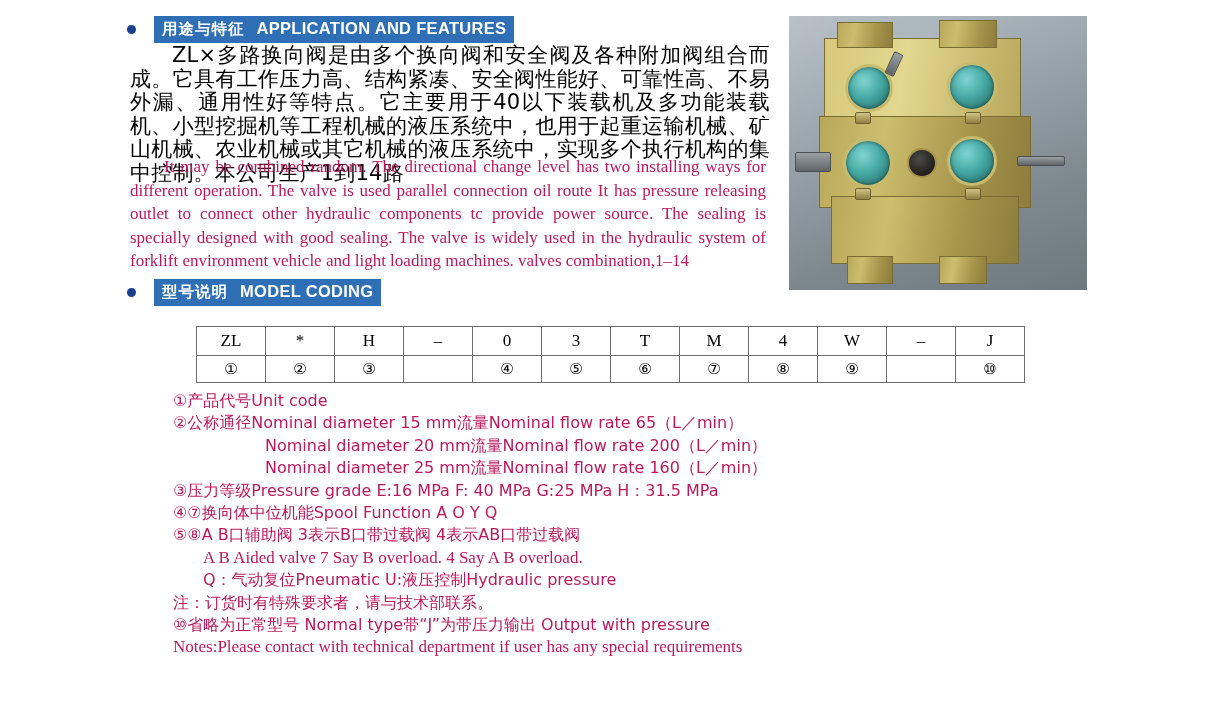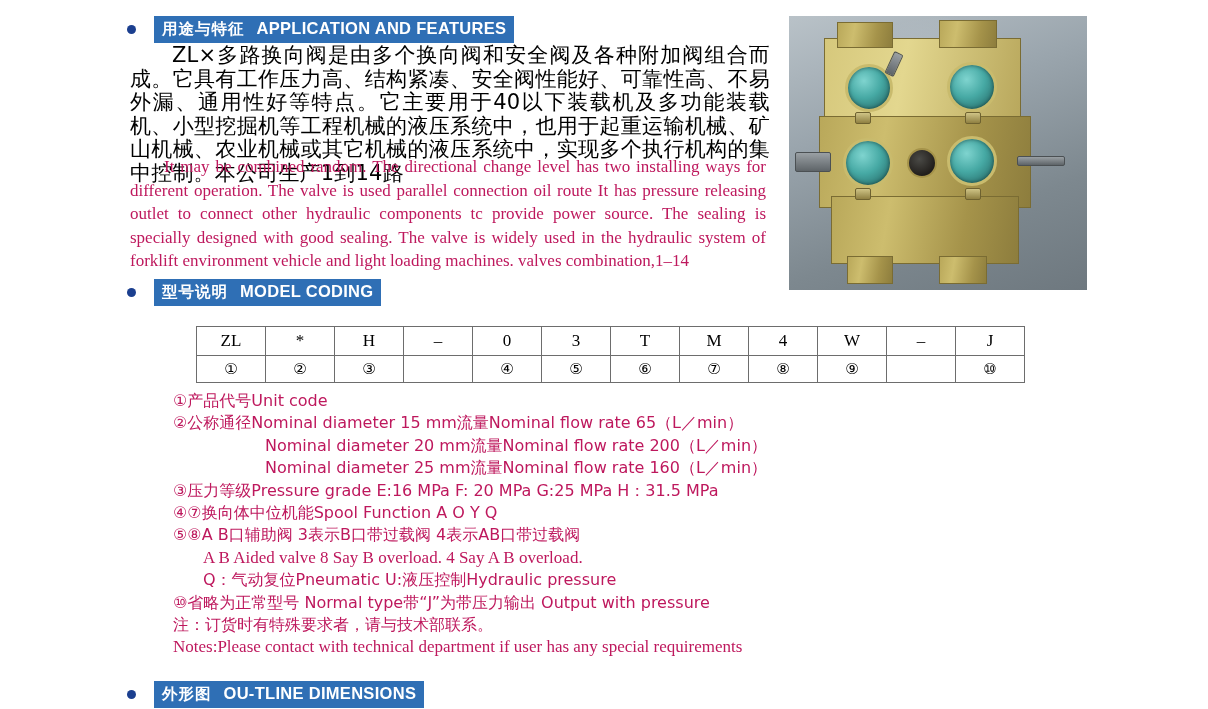--- a/index.html
+++ b/index.html
@@ -238,28 +238,24 @@
       <td>⑩</td>
     </tr>
   </tbody>
     </table>
 
   <div class="legend">
     <div class="ln">①产品代号Unit code</div>
     <div class="ln">②公称通径Nominal diameter 15 mm流量Nominal flow rate 65（L／min）</div>
     <div class="ln pad1">Nominal diameter 20 mm流量Nominal flow rate 200（L／min）</div>
     <div class="ln pad1">Nominal diameter 25 mm流量Nominal flow rate 160（L／min）</div>
-    <div class="ln">③压力等级Pressure grade  E:16 MPa  F: 20 MPa  G:25 MPa   H：31.5 MPa</div>
+    <div class="ln">③压力等级Pressure grade  E:16 MPa  F: 40 MPa  G:25 MPa   H：31.5 MPa</div>
     <div class="ln">④⑦换向体中位机能Spool Function A  O  Y  Q</div>
     <div class="ln">⑤⑧A B口辅助阀 3表示B口带过载阀  4表示AB口带过载阀</div>
-    <div class="ln pad2 serif">A B Aided valve 8 Say B overload. 4 Say A B overload.</div>
+    <div class="ln pad2 serif">A B Aided valve 7 Say B overload. 4 Say A B overload.</div>
     <div class="ln pad2">Q：气动复位Pneumatic  U:液压控制Hydraulic pressure</div>
+    <div class="ln">注：订货时有特殊要求者，请与技术部联系。</div>
     <div class="ln">⑩省略为正常型号 Normal type带“J”为带压力输出 Output with pressure</div>
-    <div class="ln">注：订货时有特殊要求者，请与技术部联系。</div>
     <div class="ln serif">Notes:Please contact with technical department if user has any special requirements</div>
   </div>
 
-  <div class="section-head" style="left:127px; top:681px;">
-    <span class="bullet"></span>
-    <span class="head-box"><span class="cn">外形图</span><span class="sp"></span><span>OU-TLINE DIMENSIONS</span></span>
-  </div>
 
 </div>
 
 </body></html>

